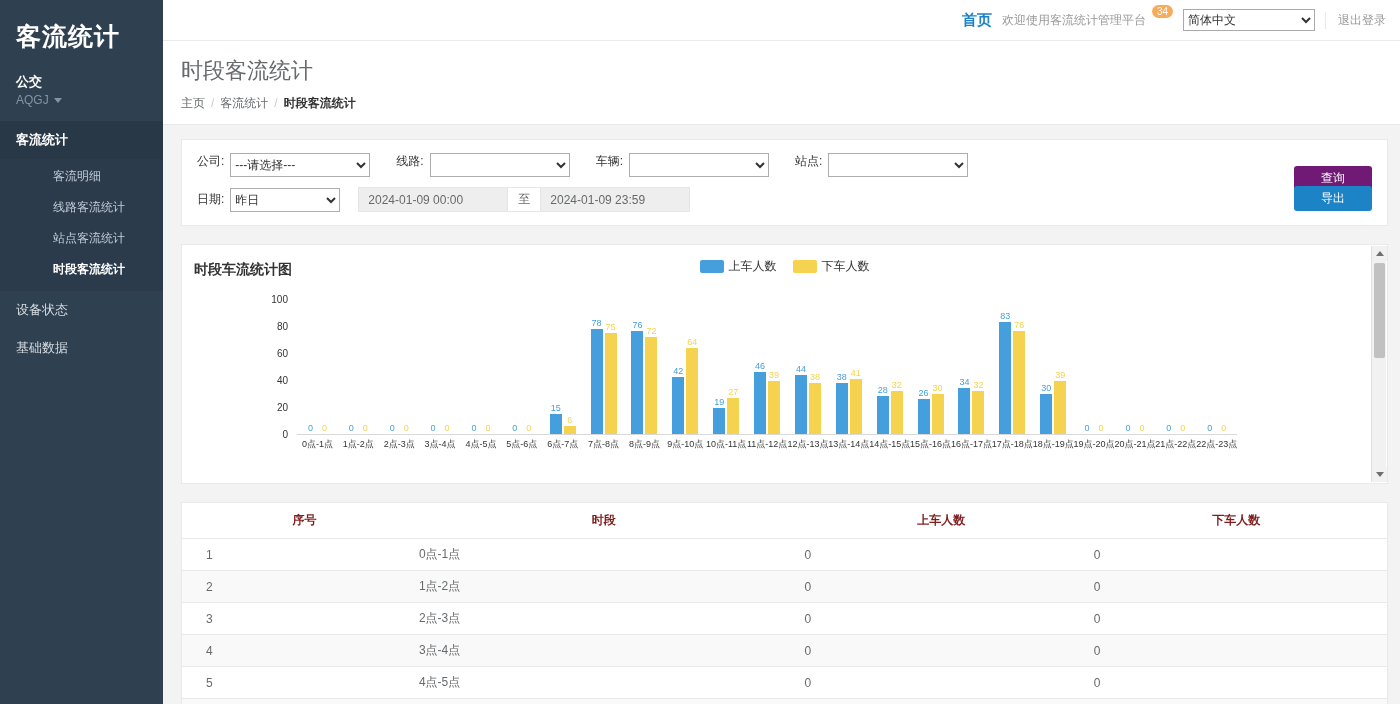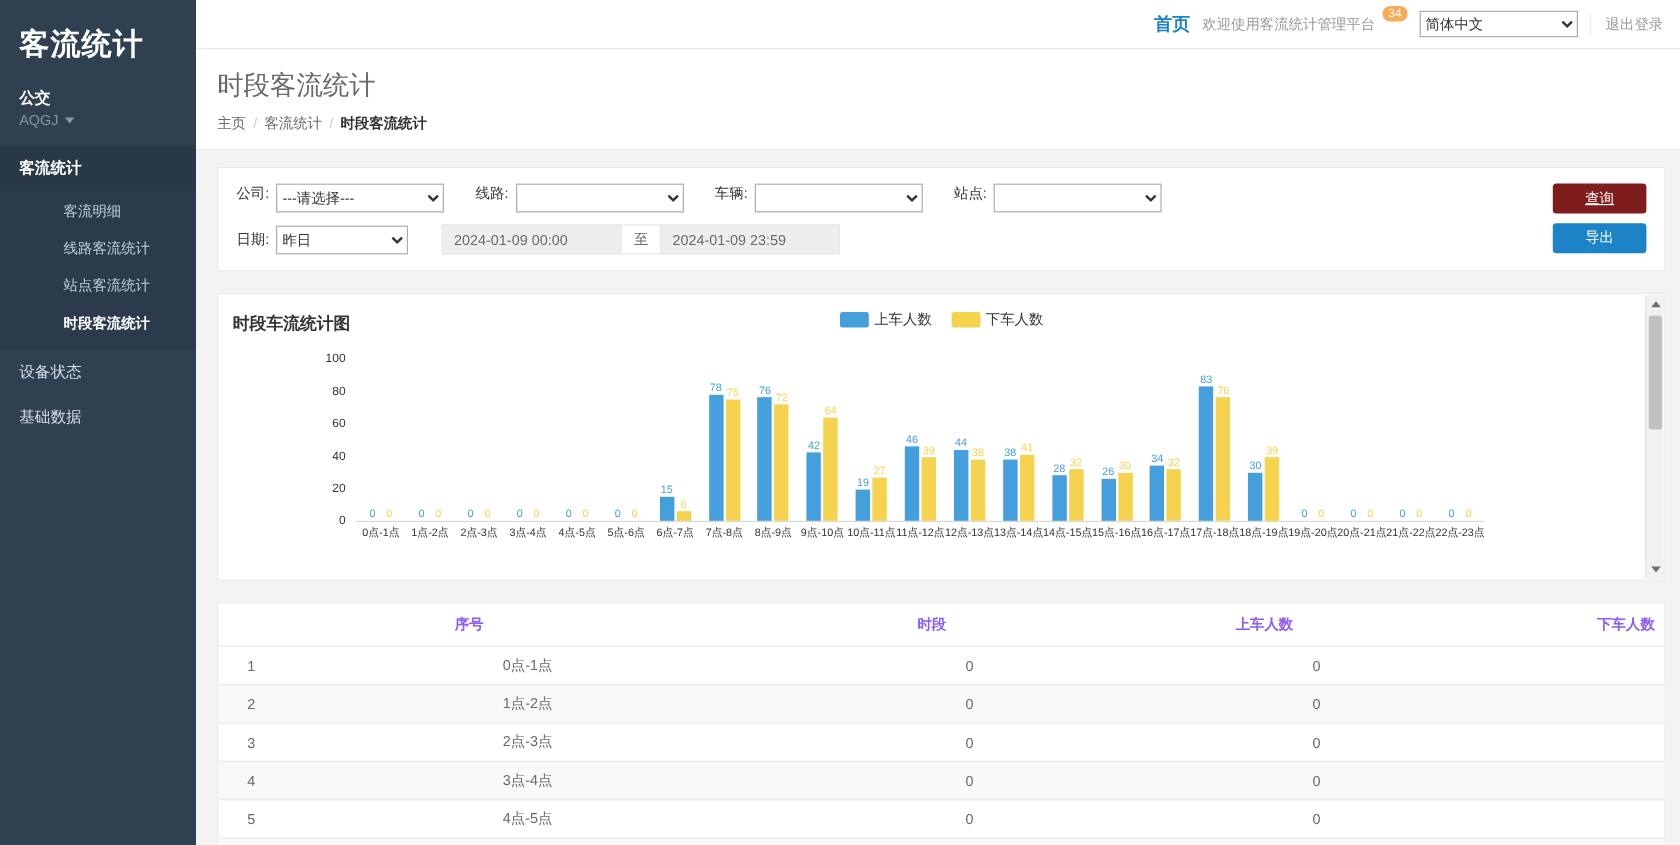--- a/index.html
+++ b/index.html
@@ -40,23 +40,23 @@
   
   .filter-card { background:#fff; border:1px solid #e7eaec; padding:13px 15px; position:relative; }
   .filter-row { display:flex; align-items:center; font-size:12px; color:#333; }
   .filter-row + .filter-row { margin-top:10px; }
   .f-label { margin-right:6px; }
   .f-group { display:flex; margin-right:26px; }
   .f-select { height:24px; width:140px; font-size:12px; color:#333; border:1px solid #adadad; background:#fff; font-family:"Liberation Sans",sans-serif; }
   .f-select.small { width:110px; }
   .date-input { height:25px; width:150px; background:#eeeeee; border:1px solid #e5e6e7; font-size:12px; color:#676a6c; padding:0 9px; font-family:"Liberation Sans",sans-serif; }
   .range-sep { height:25px; display:flex; align-items:center; padding:0 10px; border-top:1px solid #e5e6e7; border-bottom:1px solid #e5e6e7; background:#fff; font-size:12px; color:#676a6c; }
-  .date-group { display:flex; align-items:flex-start; margin-left:12px;padding-left:16px; }
+  .date-group { display:flex; align-items:flex-start; margin-left:2px;padding-left:16px; }
   .btn { position:absolute; right:15px; width:78px; height:25px; border:none; border-radius:3px; color:#fff; font-size:12px; cursor:pointer; font-family:"Liberation Sans",sans-serif; }
-  .btn-query { top:13px; background:#7f1d1d;text-decoration:underline; }
+  .btn-query { top:26px; background:#701a75; }
   .btn-export { top:46px; background:#1c84c6; }
 
   
   .chart-card { background:#fff; border:1px solid #e7eaec; margin-top:18px; height:240px; position:relative; }
   .chart-title { position:absolute; top:16px; left:12px; font-size:14px; font-weight:bold; color:#333; }
   .chart-legend { position:absolute; top:13px; left:50%; transform:translateX(-50%); display:flex; gap:16px; font-size:12px; color:#333; }
   .legend-item { display:flex; align-items:center; gap:5px; cursor:pointer; }
   .legend-swatch { width:24px; height:13px; border-radius:2px; display:inline-block; }
   .chart-yaxis { position:absolute; left:60px; top:55px; width:46px; height:135px; }
   .ytick { position:absolute; right:0; font-size:10px; color:#333; width:46px; text-align:right; }
@@ -73,21 +73,21 @@
   .vscroll .arr { position:absolute; left:0; width:15px; height:15px; display:flex; align-items:center; justify-content:center; background:#f1f1f1; cursor:pointer; }
   .vscroll .arr.up { top:0; }
   .vscroll .arr.down { bottom:0; }
   .tri-up { width:0; height:0; border-left:4px solid transparent; border-right:4px solid transparent; border-bottom:5px solid #6e6e6e; }
   .tri-down { width:0; height:0; border-left:4px solid transparent; border-right:4px solid transparent; border-top:5px solid #6e6e6e; }
   .vthumb { position:absolute; left:2px; top:17px; width:11px; height:95px; background:#c1c1c1; border-radius:2px; cursor:pointer; }
 
   
   .table-card { background:#fff; border:1px solid #e7eaec; margin-top:18px; }
   table.stats { width:100%; border-collapse:collapse; font-size:12px; color:#676a6c; }
-  table.stats th { text-align:right; font-weight:bold; color:#8b5cf6; padding:9px 8px; border-bottom:1px solid #e7eaec; }
+  table.stats th { text-align:center; font-weight:bold; color:#7f1d1d; padding:9px 8px; border-bottom:1px solid #e7eaec; }
   table.stats td { padding:7px 8px; border-bottom:1px solid #e7eaec; }
   table.stats th:nth-child(1), table.stats td:nth-child(1) { padding-left:24px; width:19%; }
   table.stats th:nth-child(2), table.stats td:nth-child(2) { width:32%; }
   table.stats th:nth-child(3), table.stats td:nth-child(3) { width:24%; }
   table.stats tbody tr:nth-child(even) td { background:#f9f9f9; }
 </style>
 </head>
 <body>
 
 <aside class="sidebar">

